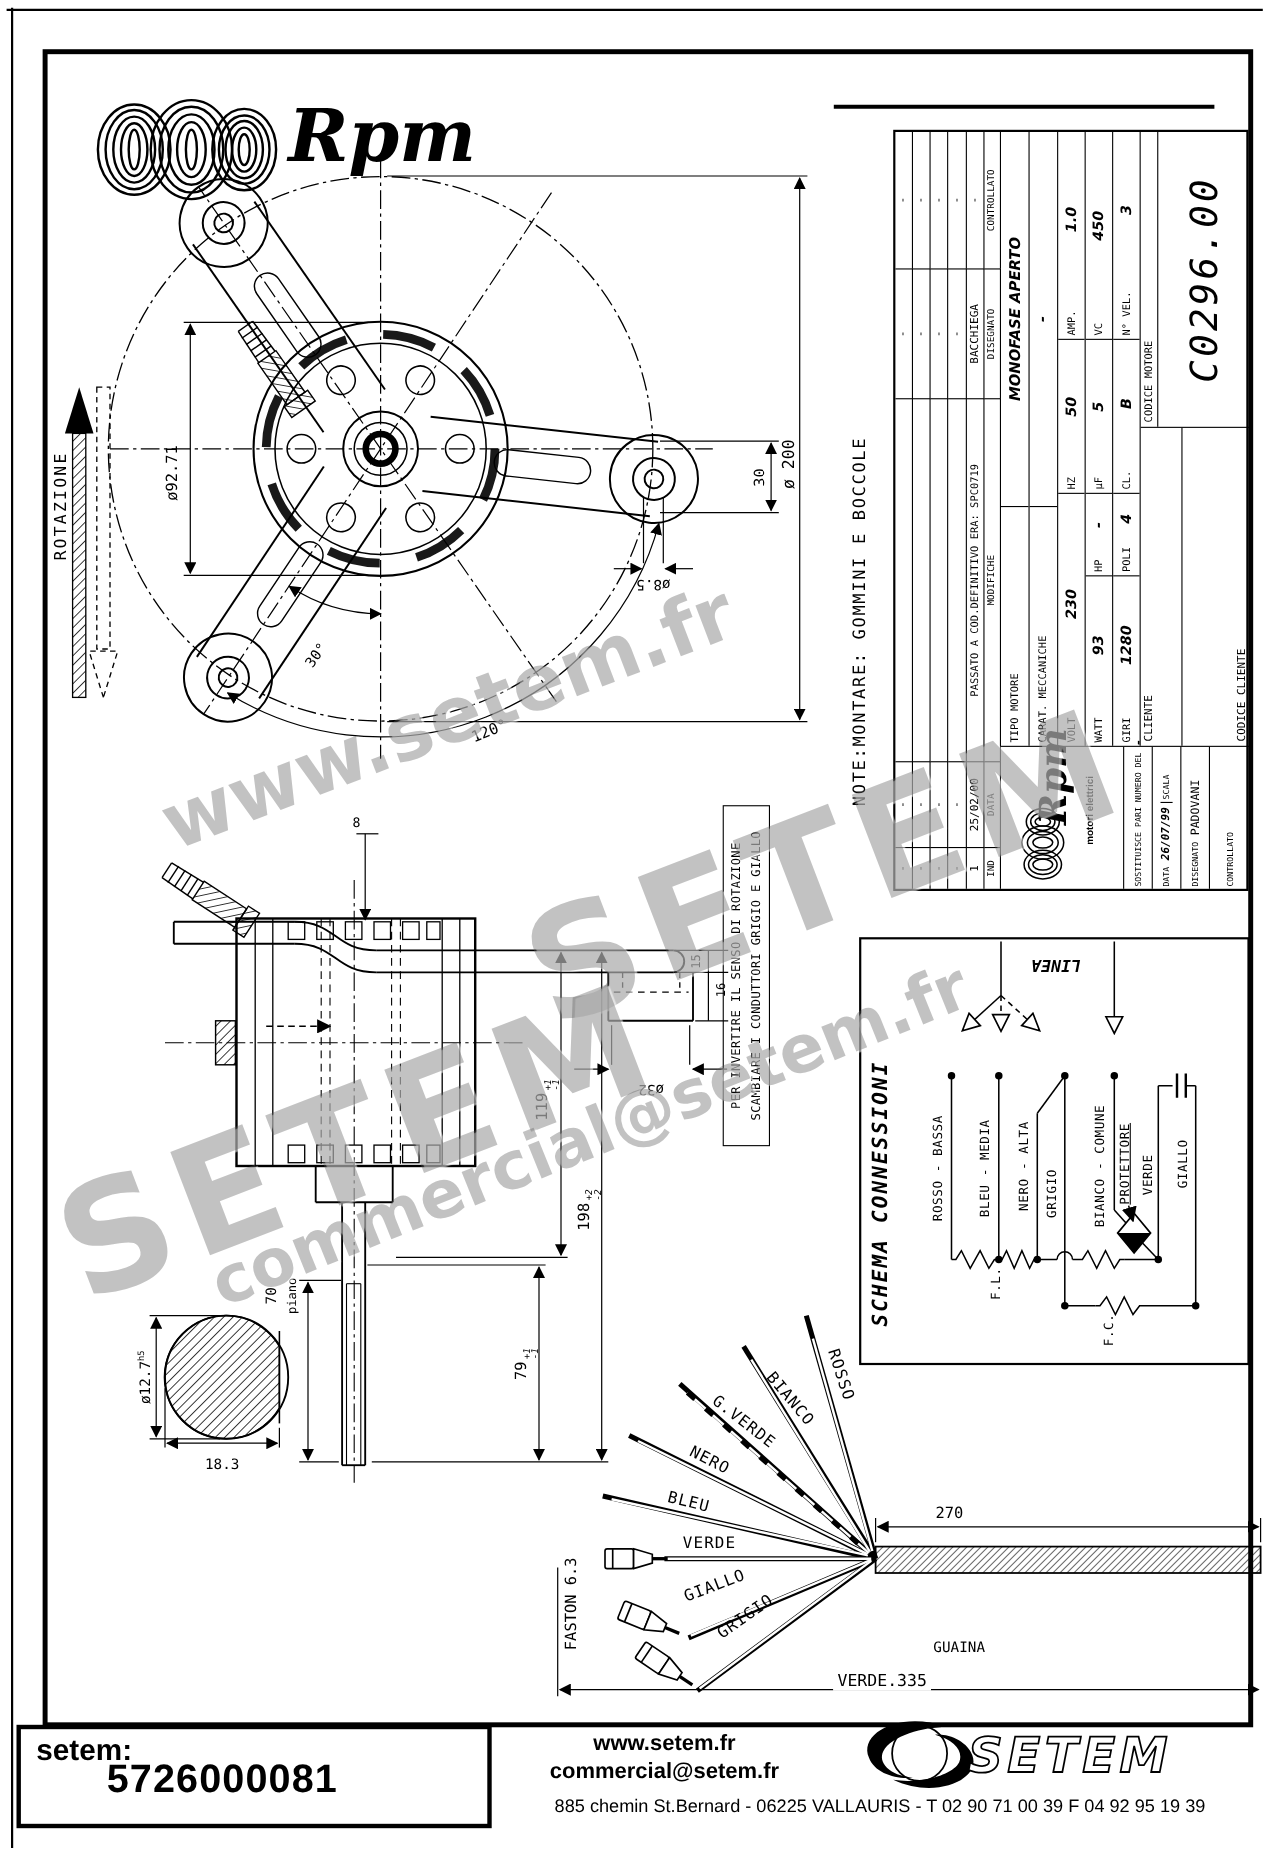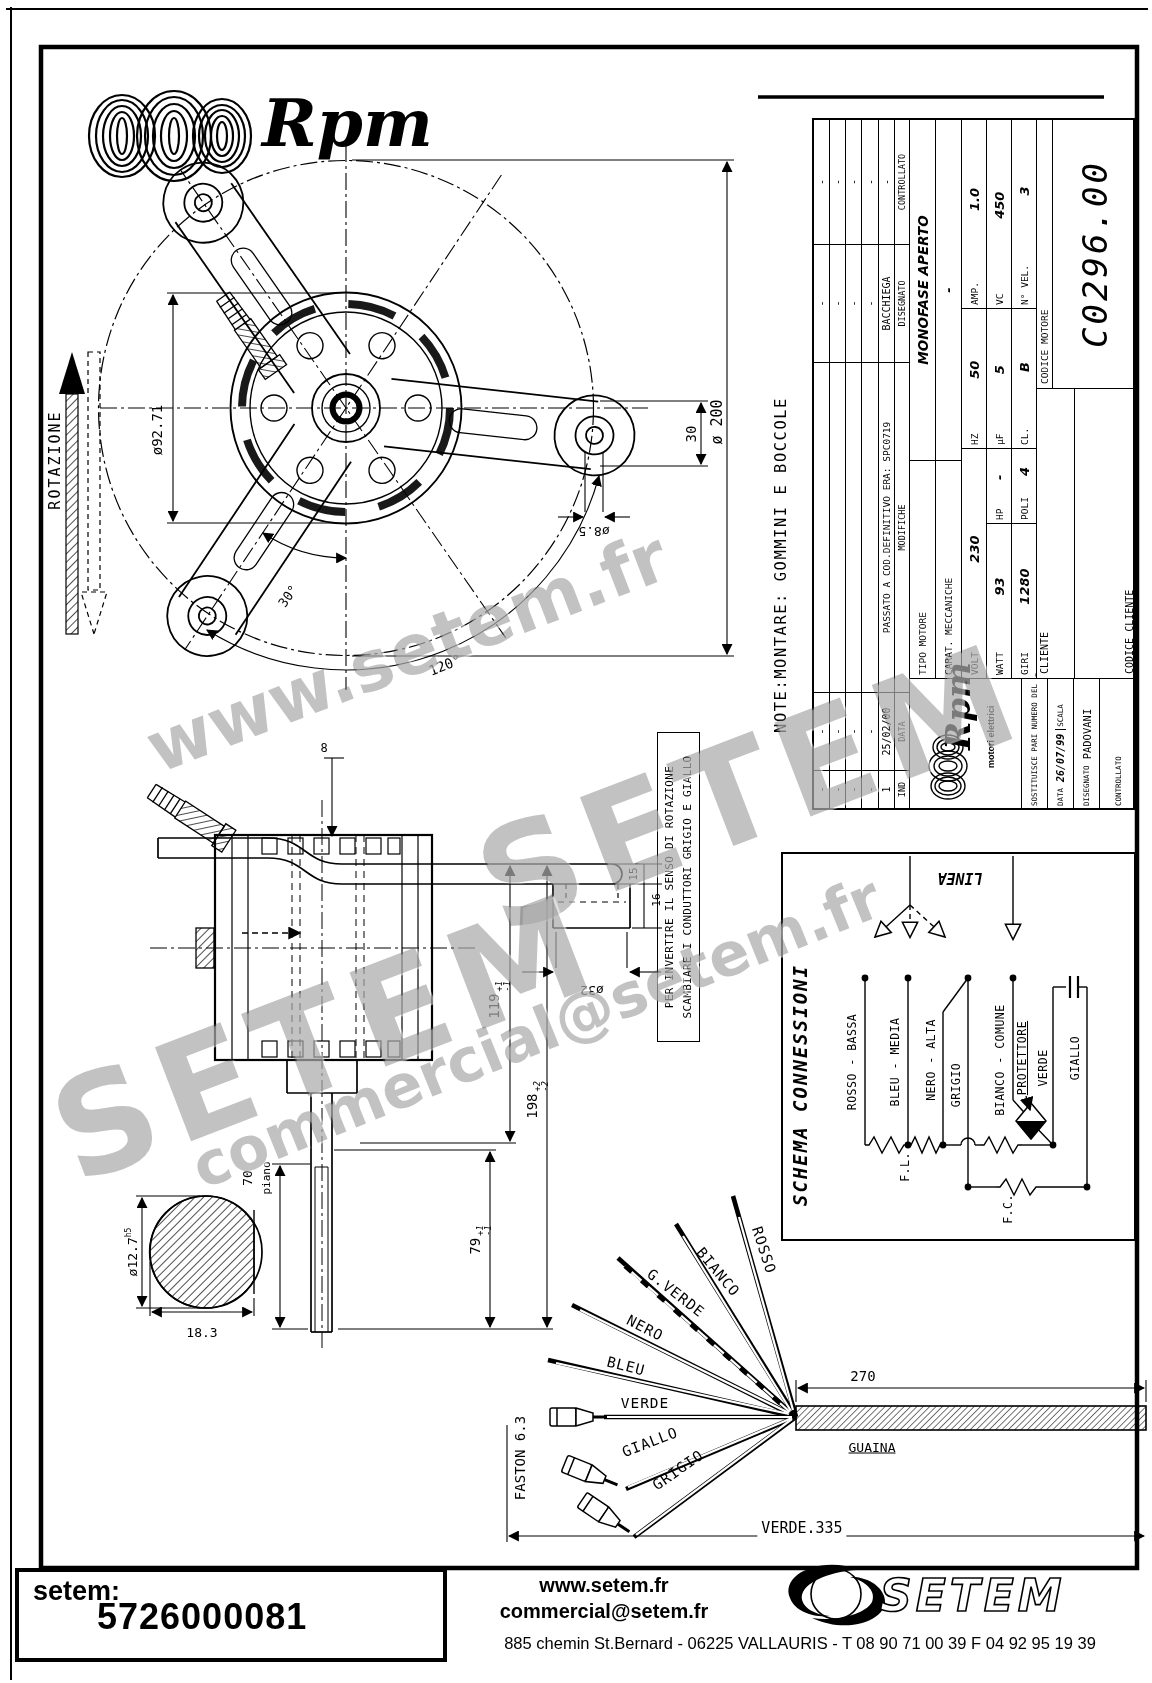--- a/index.html
+++ b/index.html
@@ -611,29 +611,29 @@
 <div class="lbl vl s14" style="left:520px;top:1458px;">FASTON 6.3</div>
 <div class="lbl al wirelab" style="left:764px;top:1250px;--r:72deg;">ROSSO</div>
 <div class="lbl al wirelab" style="left:718px;top:1272px;--r:50deg;">BIANCO</div>
 <div class="lbl al wirelab" style="left:676px;top:1293px;--r:38deg;">G.VERDE</div>
 <div class="lbl al wirelab" style="left:645px;top:1328px;--r:27deg;">NERO</div>
 <div class="lbl al wirelab" style="left:626px;top:1366px;--r:14deg;">BLEU</div>
 <div class="lbl hl wirelab" style="left:645px;top:1403px;">VERDE</div>
 <div class="lbl al wirelab" style="left:650px;top:1442px;--r:-21deg;">GIALLO</div>
 <div class="lbl al wirelab" style="left:678px;top:1470px;--r:-35deg;">GRIGIO</div>
 <div class="lbl hl s14" style="left:863px;top:1376px;">270</div>
-<div class="lbl hl s13" style="left:872px;top:1447px;text-decoration:underline;">GUAINA</div>
+<div class="lbl hl s13" style="left:872px;top:1498px;">GUAINA</div>
 <div class="lbl hl s15 whitebg" style="left:802px;top:1528px;">VERDE.335</div>
 
 <div class="wm" style="left:150px;top:710px;font-size:70px;transform:rotate(-21deg);">www.setem.fr</div>
 <div class="wm" style="left:485px;top:810px;font-size:138px;letter-spacing:10px;transform:rotate(-21deg);">SETEM</div>
 <div class="wm" style="left:60px;top:1060px;font-size:138px;letter-spacing:10px;transform:rotate(-21deg);">SETEM</div>
 <div class="wm" style="left:195px;top:1135px;font-size:60px;transform:rotate(-22deg);">commercial@setem.fr</div>
 
 <div class="codebox">
   <div class="codelab">setem:</div>
   <div class="codeval">5726000081</div>
 </div>
 <div class="lbl hl foot" style="left:604px;top:1585px;font-size:20px;">www.setem.fr</div>
 <div class="lbl hl foot" style="left:604px;top:1611px;font-size:20px;">commercial@setem.fr</div>
-<div class="lbl hl foot" style="left:800px;top:1643px;font-size:16.5px;font-weight:normal;">885 chemin St.Bernard  -  06225 VALLAURIS  -  T 08 90 71 00 39   F 04 92 95 19 39</div>
+<div class="lbl hl foot" style="left:800px;top:1643px;font-size:16.5px;font-weight:normal;">885 chemin St.Bernard  -  06225 VALLAURIS  -  T 02 90 71 00 39   F 04 92 95 19 39</div>
 
 </div>
 
 </body></html>

